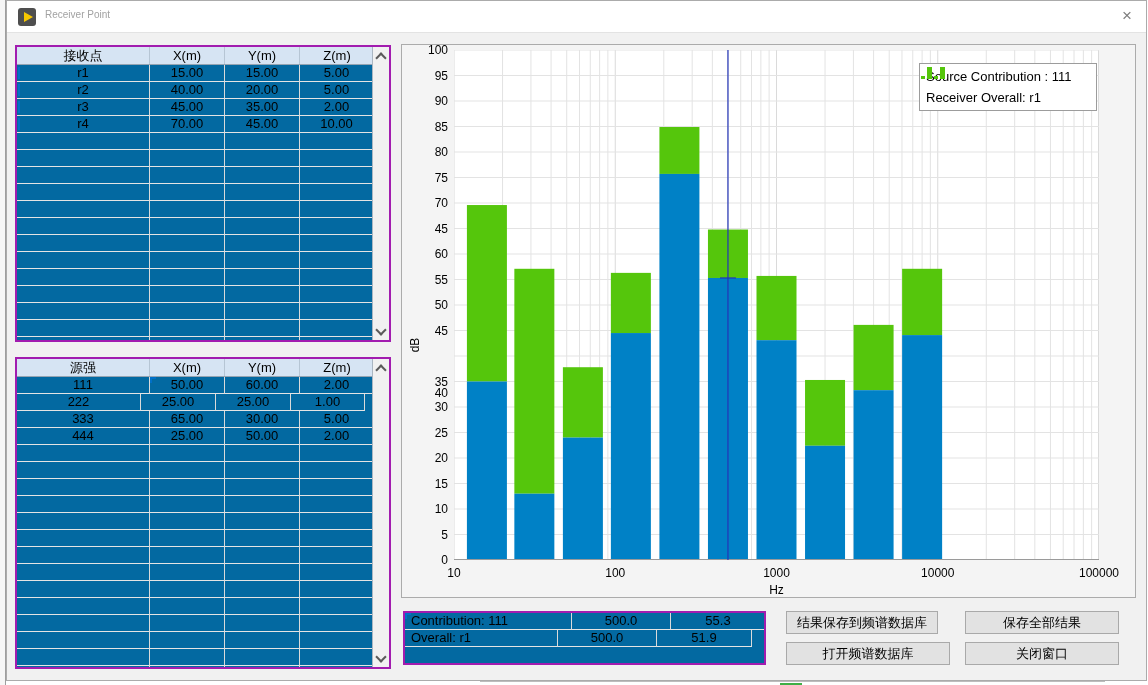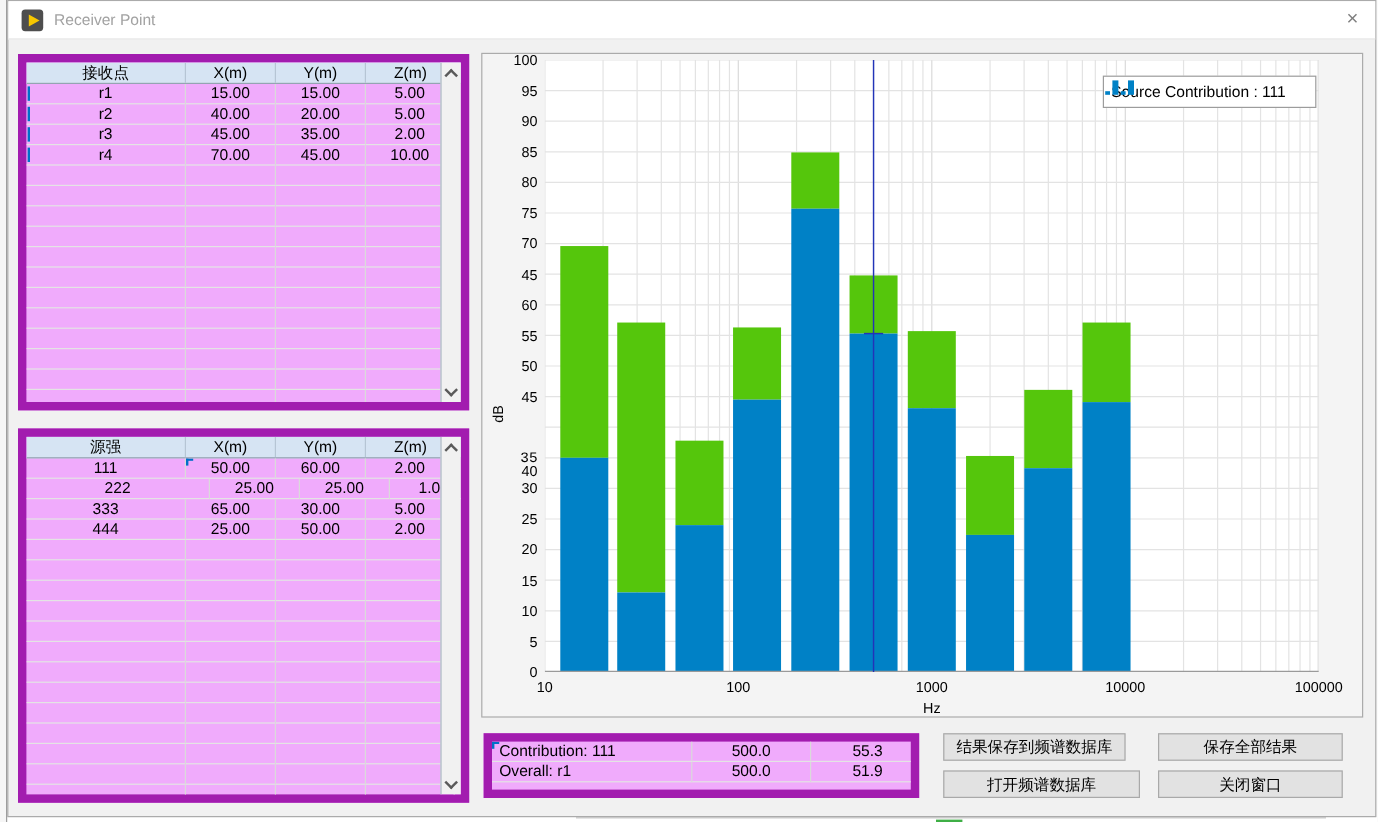--- a/index.html
+++ b/index.html
@@ -15,25 +15,25 @@
 
   
   .window{position:absolute;left:6px;top:0;width:1141px;height:681px;background:#f1f1f1;
           border:1px solid #ababab;box-sizing:border-box}
   .titlebar{position:absolute;left:0;top:0;width:100%;height:32px;background:#ffffff;
             border-bottom:1px solid #e3e3e3;box-sizing:border-box}
   .app-icon{position:absolute;left:11px;top:7px;width:18px;height:18px;background:#4e4e4e;
             border-radius:3px;display:flex;align-items:center;justify-content:center}
   .app-icon .play{width:0;height:0;border-left:9px solid #f7c700;border-top:5px solid transparent;
                   border-bottom:5px solid transparent;margin-left:2px}
-  .title{position:absolute;left:38px;top:8px;font-size:13px;color:#a2a2a2}
+  .title{position:absolute;left:38px;top:8px;font-size:10px;color:#a2a2a2}
   .close{position:absolute;right:14px;top:6px;font-size:17px;color:#7f7f7f;cursor:default;line-height:18px}
 
   
-  .lv-table{position:absolute;background:#f0abfc;border:7px solid #a21caf;box-sizing:border-box;
+  .lv-table{position:absolute;background:#0369a1;border:2px solid #a21caf;box-sizing:border-box;
             overflow:hidden;font-size:13px}
   .lv-head{display:flex;height:18px;background:#d6e4f3;border-bottom:1px solid #95a4b2;box-sizing:border-box}
   .hcell{box-sizing:border-box;border-right:1px solid #b6c5d4;text-align:center;font-size:13px;
          line-height:17px;flex:none;overflow:hidden}
   .hcell:last-child{border-right:none}
   .trow{display:flex;height:17px;flex:none}
   .tcell{box-sizing:border-box;border-right:1px solid #dadada;border-bottom:1px solid #e4e4e4;
          text-align:center;line-height:16px;position:relative;flex:none;overflow:hidden}
   .tcell.left{text-align:left;padding-left:6px}
   .selbar{position:absolute;left:1px;top:2px;width:2px;height:12px;background:#0070c8}
@@ -211,21 +211,21 @@
         <div class="hcell" style="width: 75px;">Y(m)</div>
         <div class="hcell" style="width: 74px;">Z(m)</div>
       </div>
       <div class="trow">
         <div class="tcell" style="width: 133px;">111</div>
         <div class="tcell" style="width: 75px;">50.00<span class="corner"></span></div>
         <div class="tcell" style="width: 75px;">60.00</div>
         <div class="tcell" style="width: 74px;">2.00</div>
       </div>
       <div class="trow">
-        <div class="tcell" style="width: 153px;">222</div>
+        <div class="tcell" style="width: 124px;">222</div>
         <div class="tcell" style="width: 75px;">25.00</div>
         <div class="tcell" style="width: 75px;">25.00</div>
         <div class="tcell" style="width: 74px;">1.00</div>
       </div>
       <div class="trow">
         <div class="tcell" style="width: 133px;">333</div>
         <div class="tcell" style="width: 75px;">65.00</div>
         <div class="tcell" style="width: 75px;">30.00</div>
         <div class="tcell" style="width: 74px;">5.00</div>
       </div>
@@ -332,21 +332,21 @@
   <div class="chart">
     <div class="ylab">dB</div>
     <div id="yticks">
         <div class="ytick" style="top: 508px;">0</div>
         <div class="ytick" style="top: 482.5px;">5</div>
         <div class="ytick" style="top: 457px;">10</div>
         <div class="ytick" style="top: 431.5px;">15</div>
         <div class="ytick" style="top: 406px;">20</div>
         <div class="ytick" style="top: 380.5px;">25</div>
         <div class="ytick" style="top: 355px;">30</div>
-        <div class="ytick" style="top: 329.5px; font-family: Liberation Mono, monospace;">35</div>
+        <div class="ytick" style="top: 329.5px;">35</div>
         <div class="ytick" style="top: 304px; margin-top: 37px;">40</div>
         <div class="ytick" style="top: 278.5px;">45</div>
         <div class="ytick" style="top: 253px;">50</div>
         <div class="ytick" style="top: 227.5px;">55</div>
         <div class="ytick" style="top: 202px;">60</div>
         <div class="ytick" style="top: 176.5px;">45</div>
         <div class="ytick" style="top: 151px;">70</div>
         <div class="ytick" style="top: 125.5px;">75</div>
         <div class="ytick" style="top: 100px;">80</div>
         <div class="ytick" style="top: 74.5px;">85</div>
@@ -444,40 +444,51 @@
           <span class="llabel">Source Contribution : 111</span>
           <span class="licon" id="licon0">
               <svg width="26" height="16" viewBox="0 0 26 16">
                 <rect x="1" y="12" width="4" height="3" fill="#0081c6"></rect>
                 <rect x="7" y="3" width="5" height="12" fill="#0081c6"></rect>
                 <rect x="14" y="12" width="4" height="3" fill="#0081c6"></rect>
                 <rect x="20" y="3" width="5" height="12" fill="#0081c6"></rect>
               </svg>
             </span>
         </div>
+        <div class="lrow">
+          <span class="llabel">Receiver Overall: r1</span>
+          <span class="licon" id="licon1">
+              <svg width="26" height="16" viewBox="0 0 26 16">
+                <rect x="1" y="12" width="4" height="3" fill="#55c60c"></rect>
+                <rect x="7" y="3" width="5" height="12" fill="#55c60c"></rect>
+                <rect x="14" y="12" width="4" height="3" fill="#55c60c"></rect>
+                <rect x="20" y="3" width="5" height="12" fill="#55c60c"></rect>
+              </svg>
+            </span>
+        </div>
       </div>
     </div>
     <div id="xticks">
         <div class="xtick" style="left: 7px;">10</div>
         <div class="xtick" style="left: 168.25px;">100</div>
         <div class="xtick" style="left: 329.5px;">1000</div>
         <div class="xtick" style="left: 490.75px;">10000</div>
         <div class="xtick" style="left: 652px;">100000</div>
       </div>
     <div class="xlab">Hz</div>
   </div>
 
   <div id="readout-table" class="lv-table" style="left:396px;top:610px;width:363px;height:54px">
       <div class="trow">
         <div class="tcell left" style="width: 167px;">Contribution: 111<span class="corner"></span></div>
         <div class="tcell" style="width: 99px;">500.0</div>
         <div class="tcell" style="width: 95px;">55.3</div>
       </div>
       <div class="trow">
-        <div class="tcell left" style="width: 167px;">Overall: r1</div>
+        <div class="tcell left" style="width: 153px;">Overall: r1</div>
         <div class="tcell" style="width: 99px;">500.0</div>
         <div class="tcell" style="width: 95px;">51.9</div>
       </div>
     </div>
 
   <button class="btn" style="left:779px;top:610px;width:152px;height:23px">结果保存到频谱数据库</button>
   <button class="btn" style="left:958px;top:610px;width:154px;height:23px">保存全部结果</button>
   <button class="btn" style="left:779px;top:641px;width:164px;height:23px">打开频谱数据库</button>
   <button class="btn" style="left:958px;top:641px;width:154px;height:23px">关闭窗口</button>
 </div>

